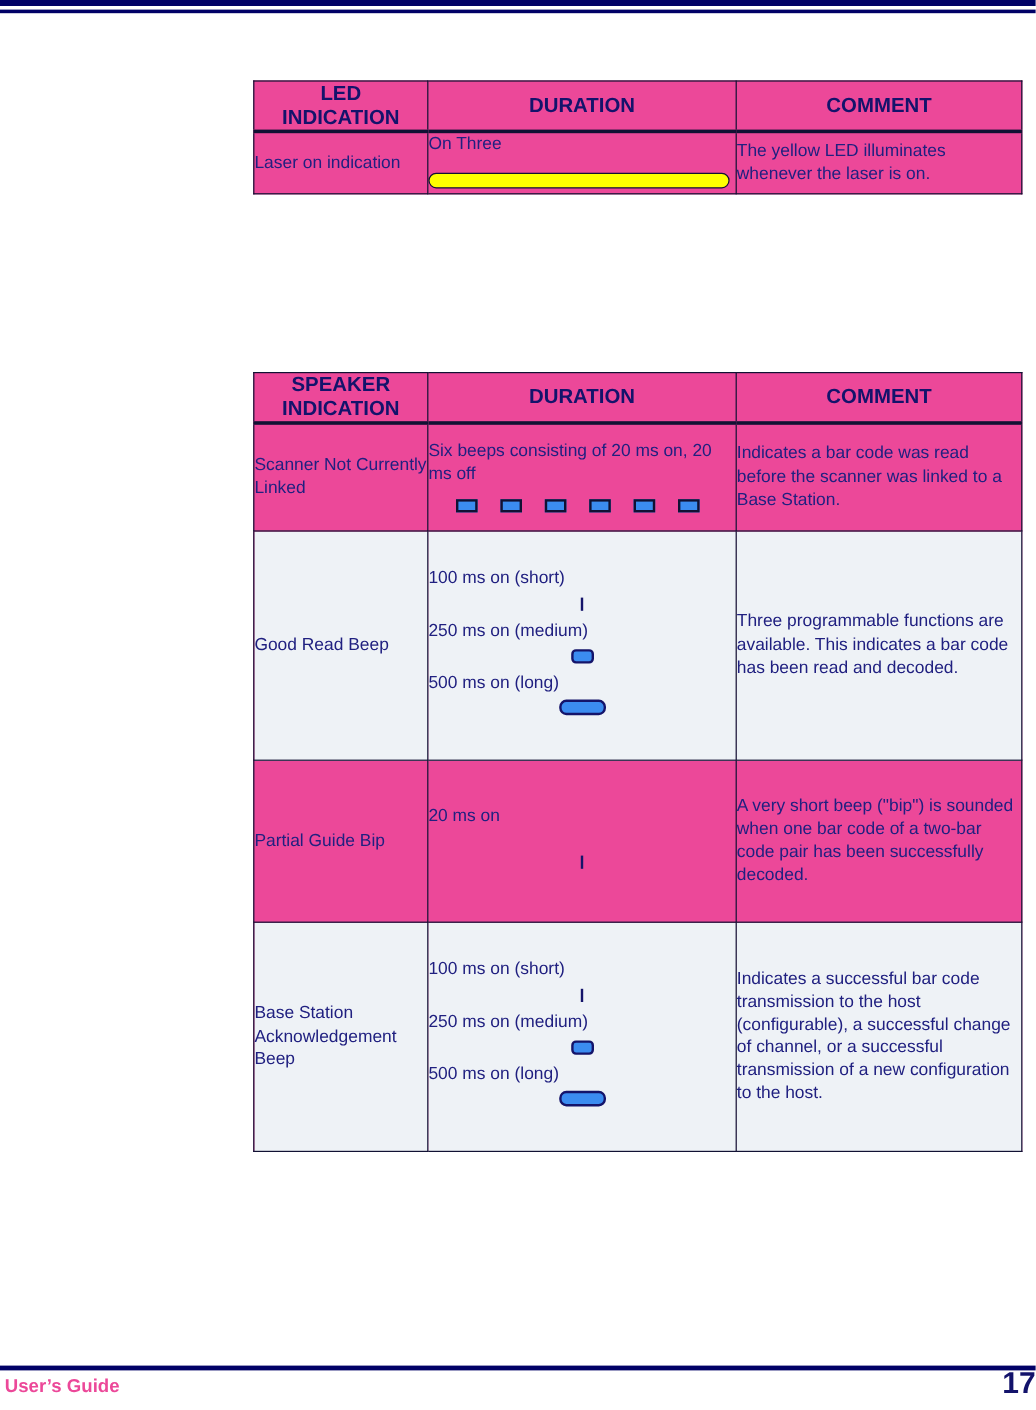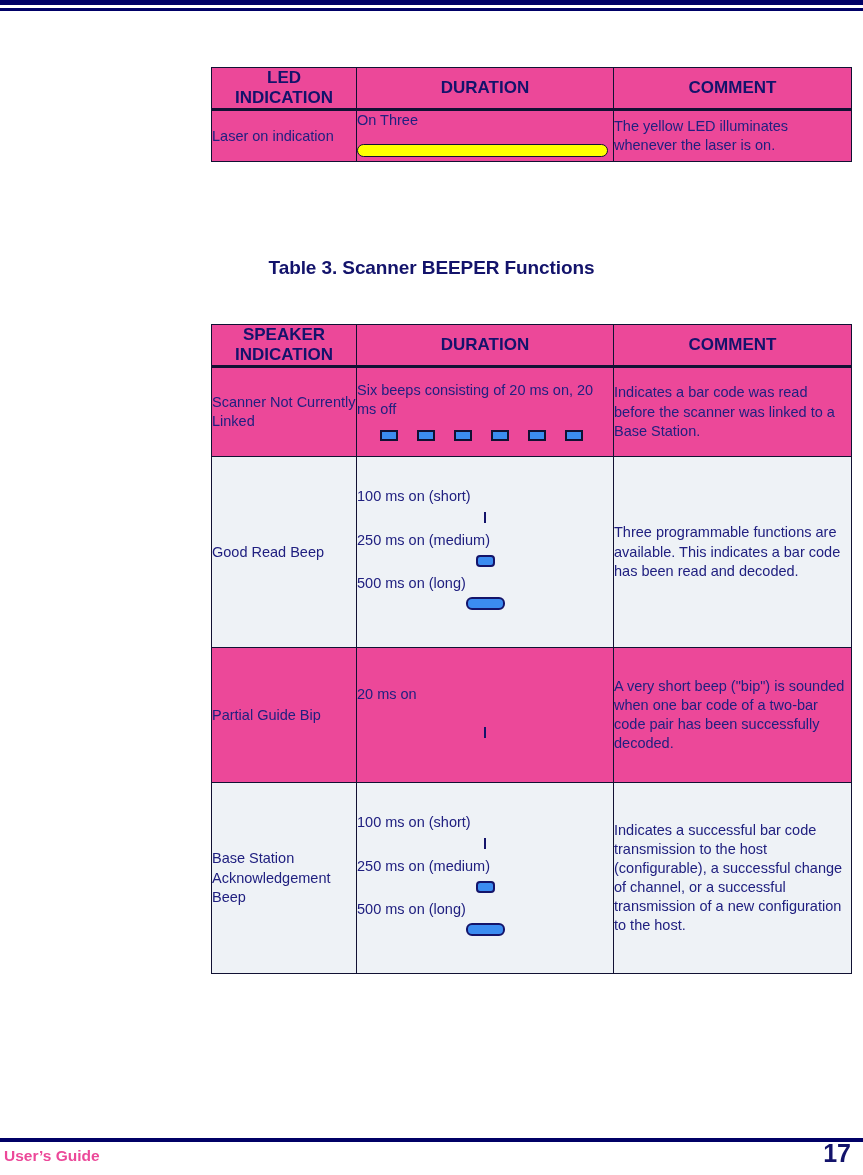--- a/index.html
+++ b/index.html
@@ -155,21 +155,21 @@
   }
   .footer-left {
     position: absolute;
     left: 4px; top: 1147px;
     font-size: 15.5px;
     font-weight: bold;
     color: #ec4899;
   }
   .footer-right {
     position: absolute;
-    right: 12px; top: 1139px;
+    right: 0; top: 1139px;
     font-size: 25px;
     font-weight: bold;
     color: #13136b;
   }
 </style>
 </head>
 <body>
 
 <div class="page">
 
@@ -198,23 +198,22 @@
         <td class="cell cell-label">Laser on indication</td>
         <td class="cell cell-dur">
           <p class="dur-line">On Three</p>
           <div class="yellow-bar"></div>
         </td>
         <td class="cell cell-com">The yellow LED illuminates whenever the laser is on.</td>
       </tr>
     </tbody>
   </table>
 
-  <div id="title-table3" class="table-title">Table 3. Scanner BEEPER Functions</div>
-
-  <table class="doc-table" style="left:211px; top:324px; width:641px;padding-left:44px;">
+
+  <table class="doc-table" style="left:211px; top:310px; width:641px;padding-left:44px;">
     <colgroup>
         <col class="c1">
         <col class="c2">
         <col class="c3">
       </colgroup>
     <thead>
       <tr>
         <th class="hdr-cell">
           <span class="hl">SPEAKER</span>
           <span class="hl">INDICATION</span>

